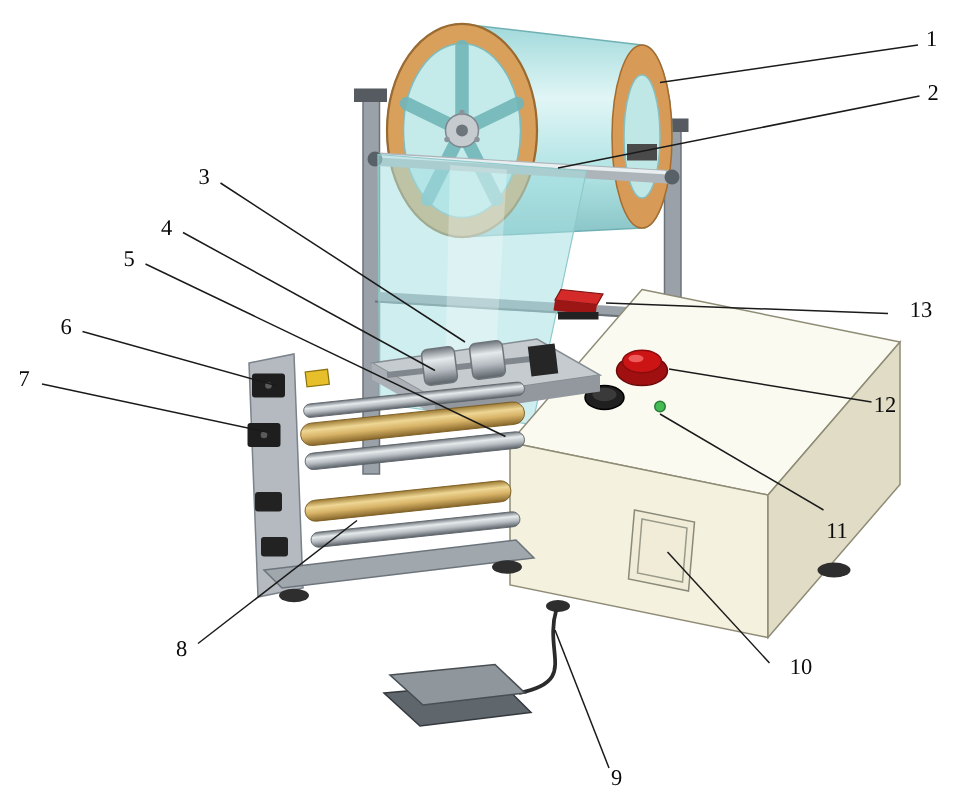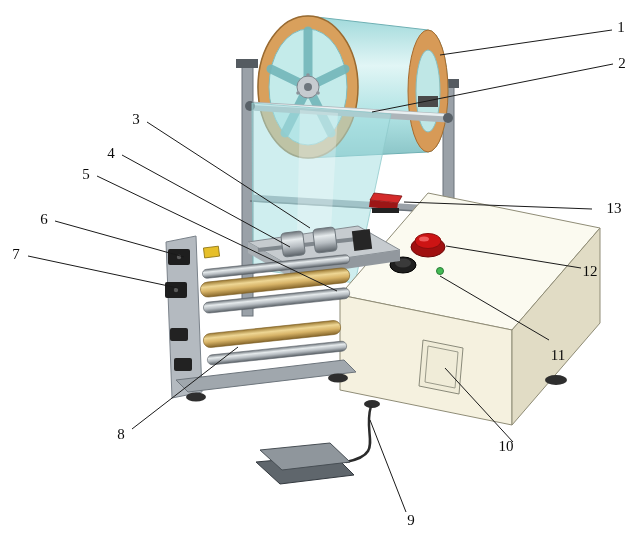--- a/index.html
+++ b/index.html
@@ -192,18 +192,18 @@
 
   <div class="callout" style="left:621px;top:27px">1</div>
   <div class="callout" style="left:622px;top:63px">2</div>
   <div class="callout" style="left:136px;top:119px">3</div>
   <div class="callout" style="left:111px;top:153px">4</div>
   <div class="callout" style="left:86px;top:174px">5</div>
   <div class="callout" style="left:44px;top:219px">6</div>
   <div class="callout" style="left:16px;top:254px">7</div>
   <div class="callout" style="left:121px;top:434px">8</div>
   <div class="callout" style="left:411px;top:520px">9</div>
-  <div class="callout" style="left:506px;top:446px">10</div>
+  <div class="callout" style="left:534px;top:446px">10</div>
   <div class="callout" style="left:558px;top:355px">11</div>
   <div class="callout" style="left:590px;top:271px">12</div>
   <div class="callout" style="left:614px;top:208px">13</div>
 
 </div>
 
 </body></html>

